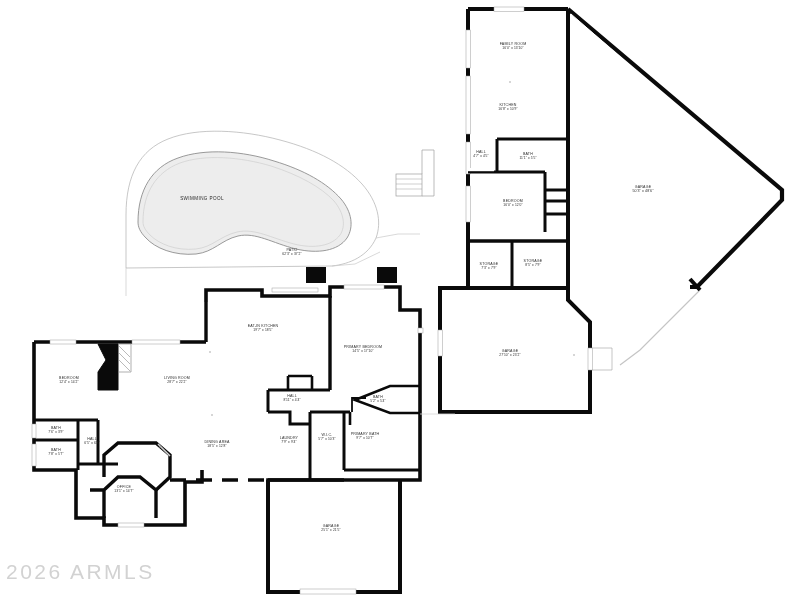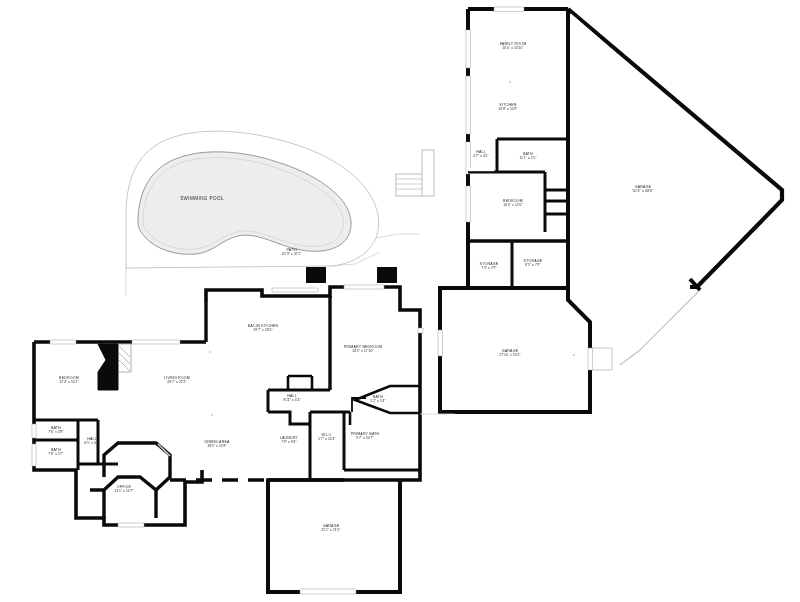--- a/index.html
+++ b/index.html
@@ -315,14 +315,15 @@
   </div>
 
   <div class="room-label label-pool" style="left:202px; top:199px;">
     <span class="rl-name">SWIMMING POOL</span>
   </div>
   <div class="room-label" style="left:292px; top:252px;">
     <span class="rl-name">PATIO</span>
     <span class="rl-dim">62'3" x 37'2"</span>
   </div>
 
+  <div id="watermark">2026 ARMLS</div>
 
 </div>
 
 </body></html>

